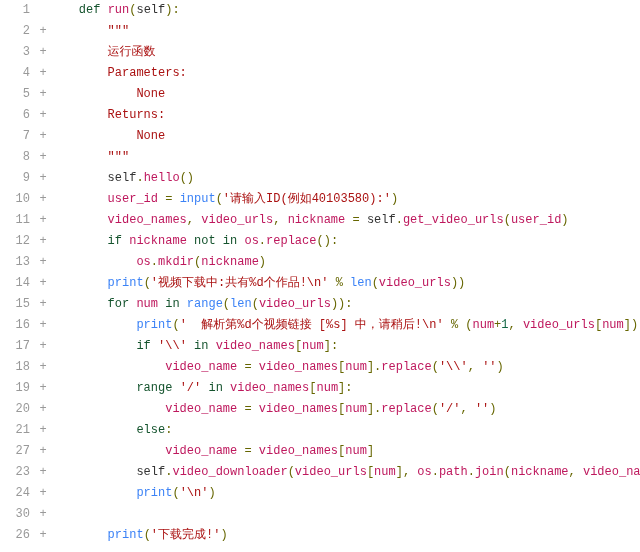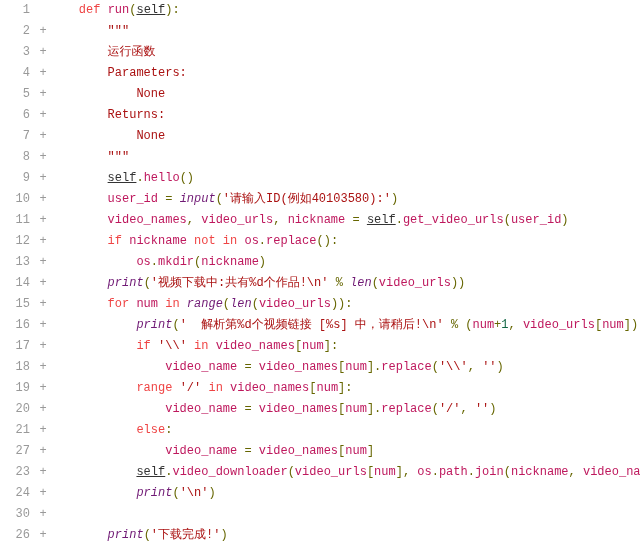--- a/index.html
+++ b/index.html
@@ -30,27 +30,27 @@
     width: 14px;
     text-align: center;
     color: #999;
     flex-shrink: 0;
     user-select: none;
   }
   .code {
     flex: 1 1 auto;
     overflow: hidden;
   }
-  .kw { color: #ef4444; }
+  .kw { color: #14532d; }
   .op { color: #666600; }
   .id { color: #be185d; }
-  .self { color: #333333; text-decoration: underline; }
+  .self { color: #333333; }
   .str { color: #aa1111; }
   .num-lit { color: #116644; }
-  .builtin { color: #701a75; font-style: italic; }
+  .builtin { color: #3b82f6; }
 </style>
 </head>
 <body>
 
 <div class="diff">
   <div id="rows">
       <div class="row"><div class="num">1</div><div class="marker"></div><div class="code">    <span class="kw">def</span> <span class="id">run</span><span class="op">(</span><span class="self">self</span><span class="op">):</span></div></div>
       <div class="row"><div class="num">2</div><div class="marker">+</div><div class="code">        <span class="str">"""</span></div></div>
       <div class="row"><div class="num">3</div><div class="marker">+</div><div class="code">        <span class="str">运行函数</span></div></div>
       <div class="row"><div class="num">4</div><div class="marker">+</div><div class="code">        <span class="str">Parameters:</span></div></div>

